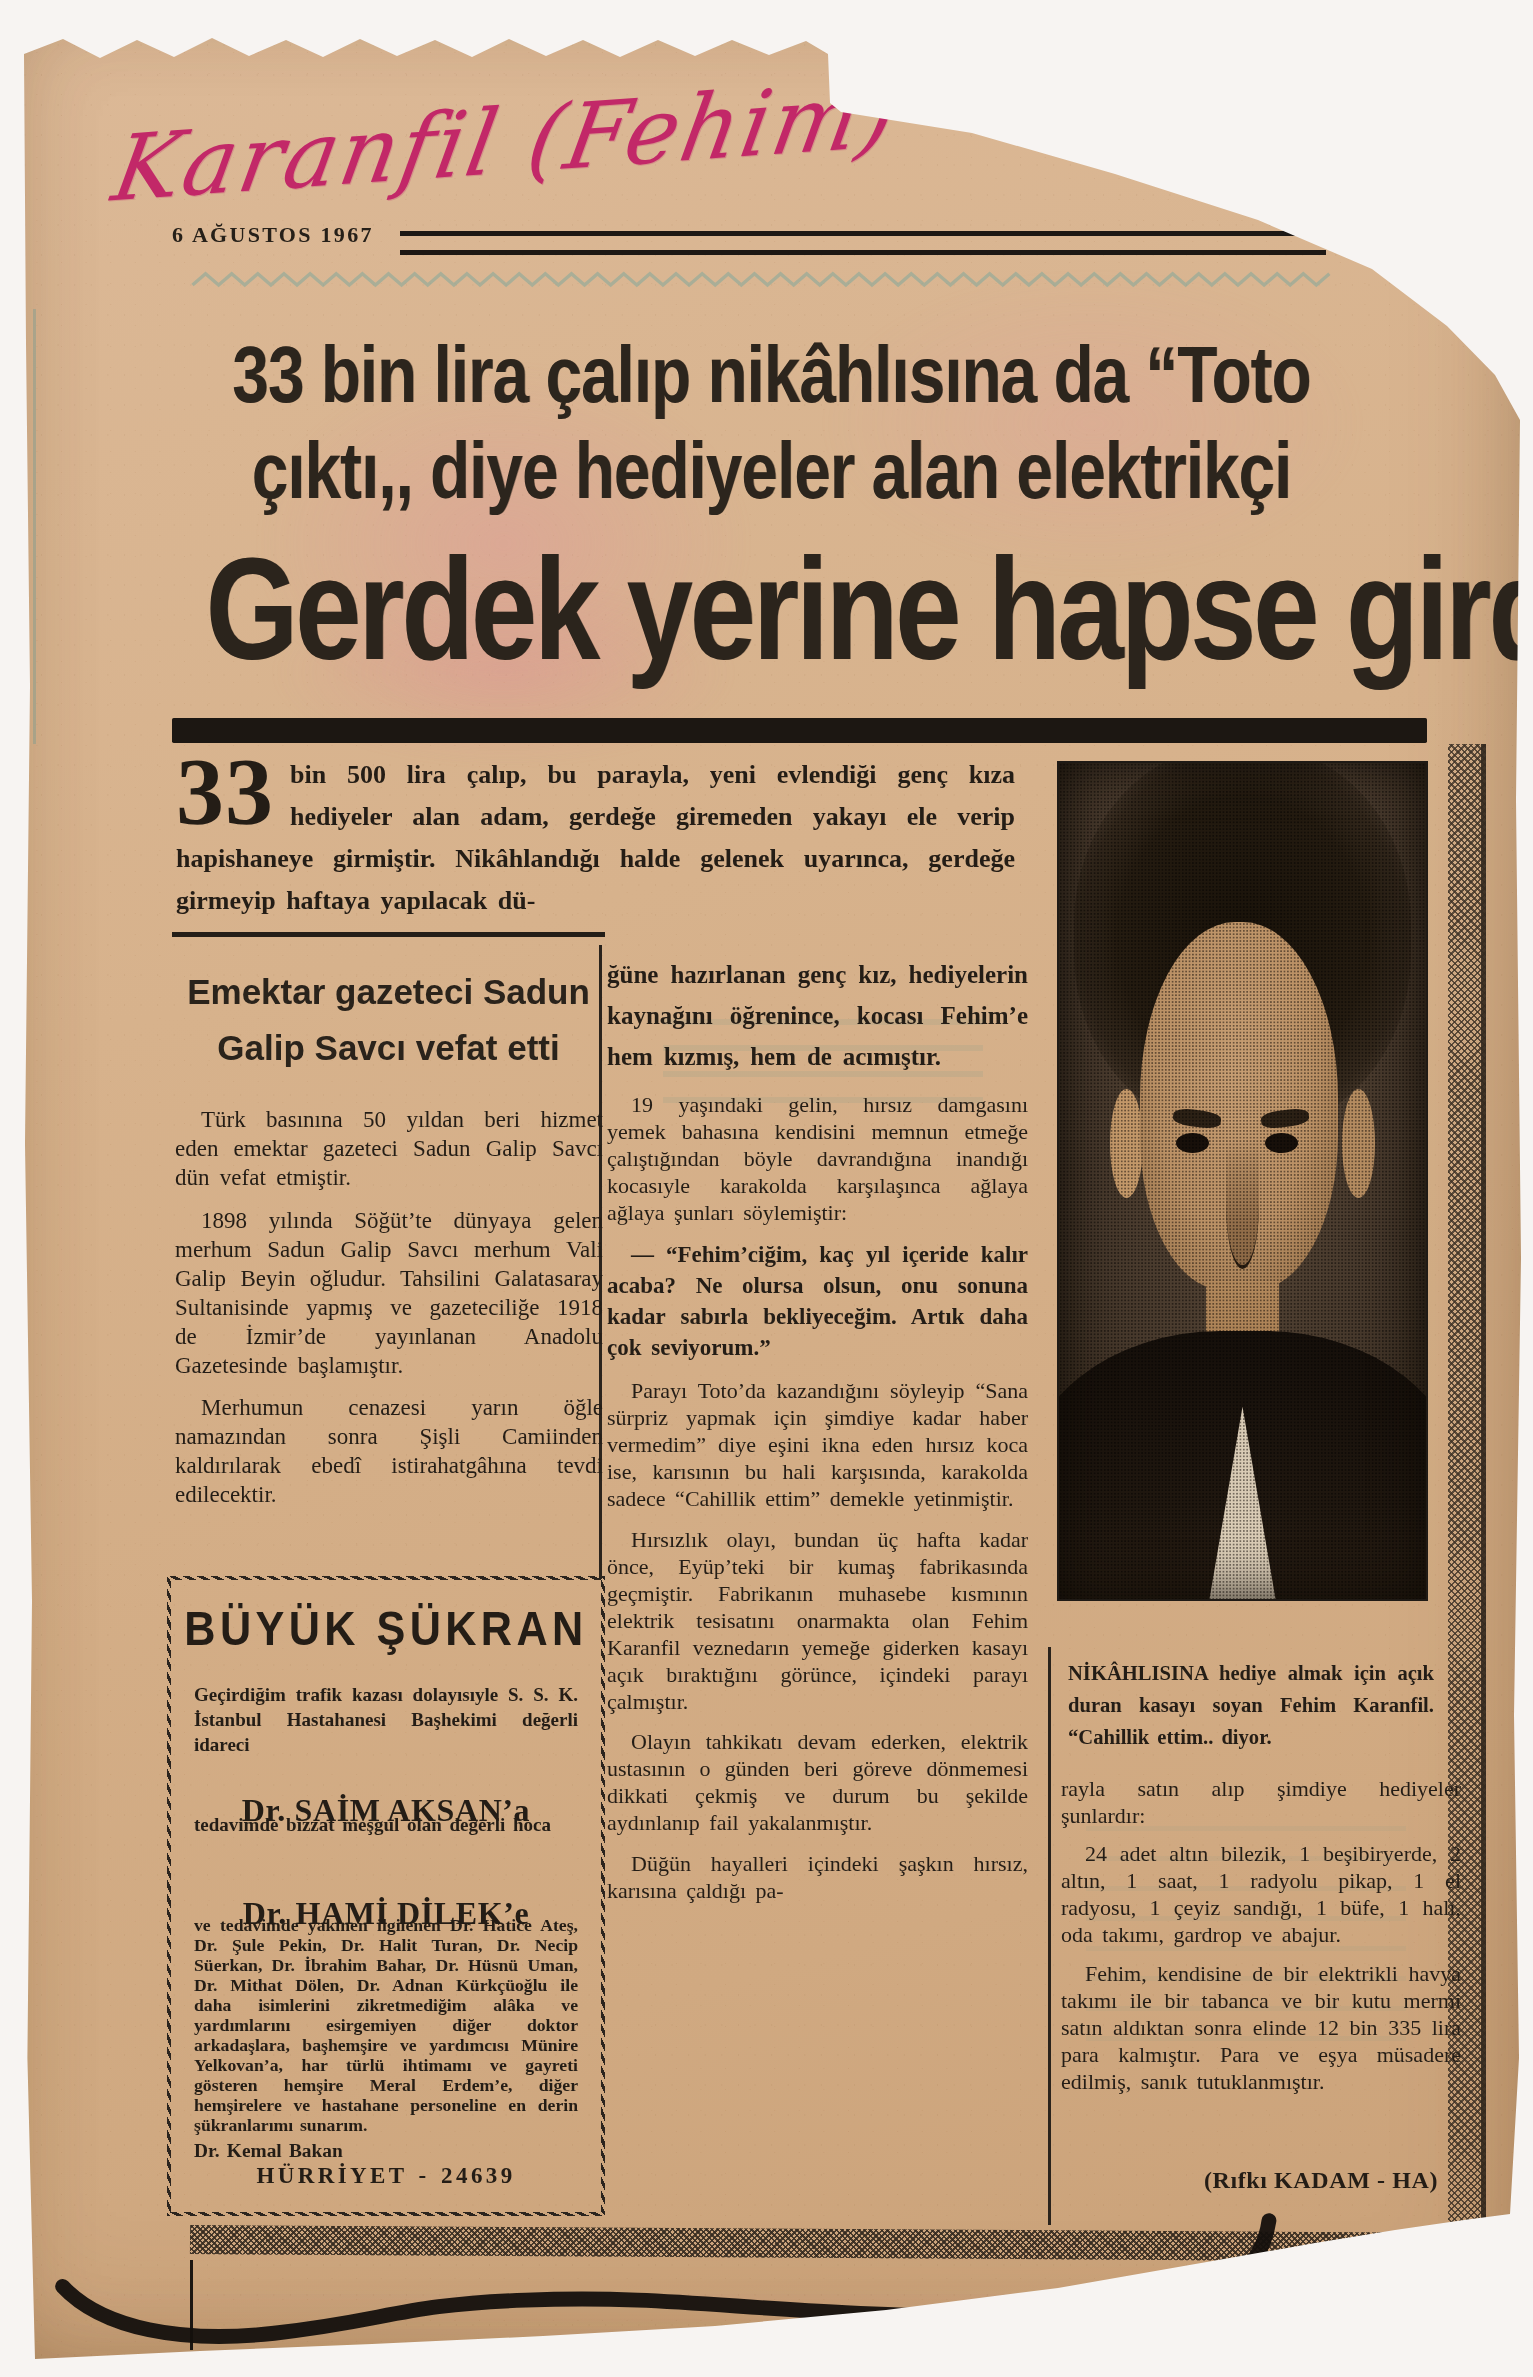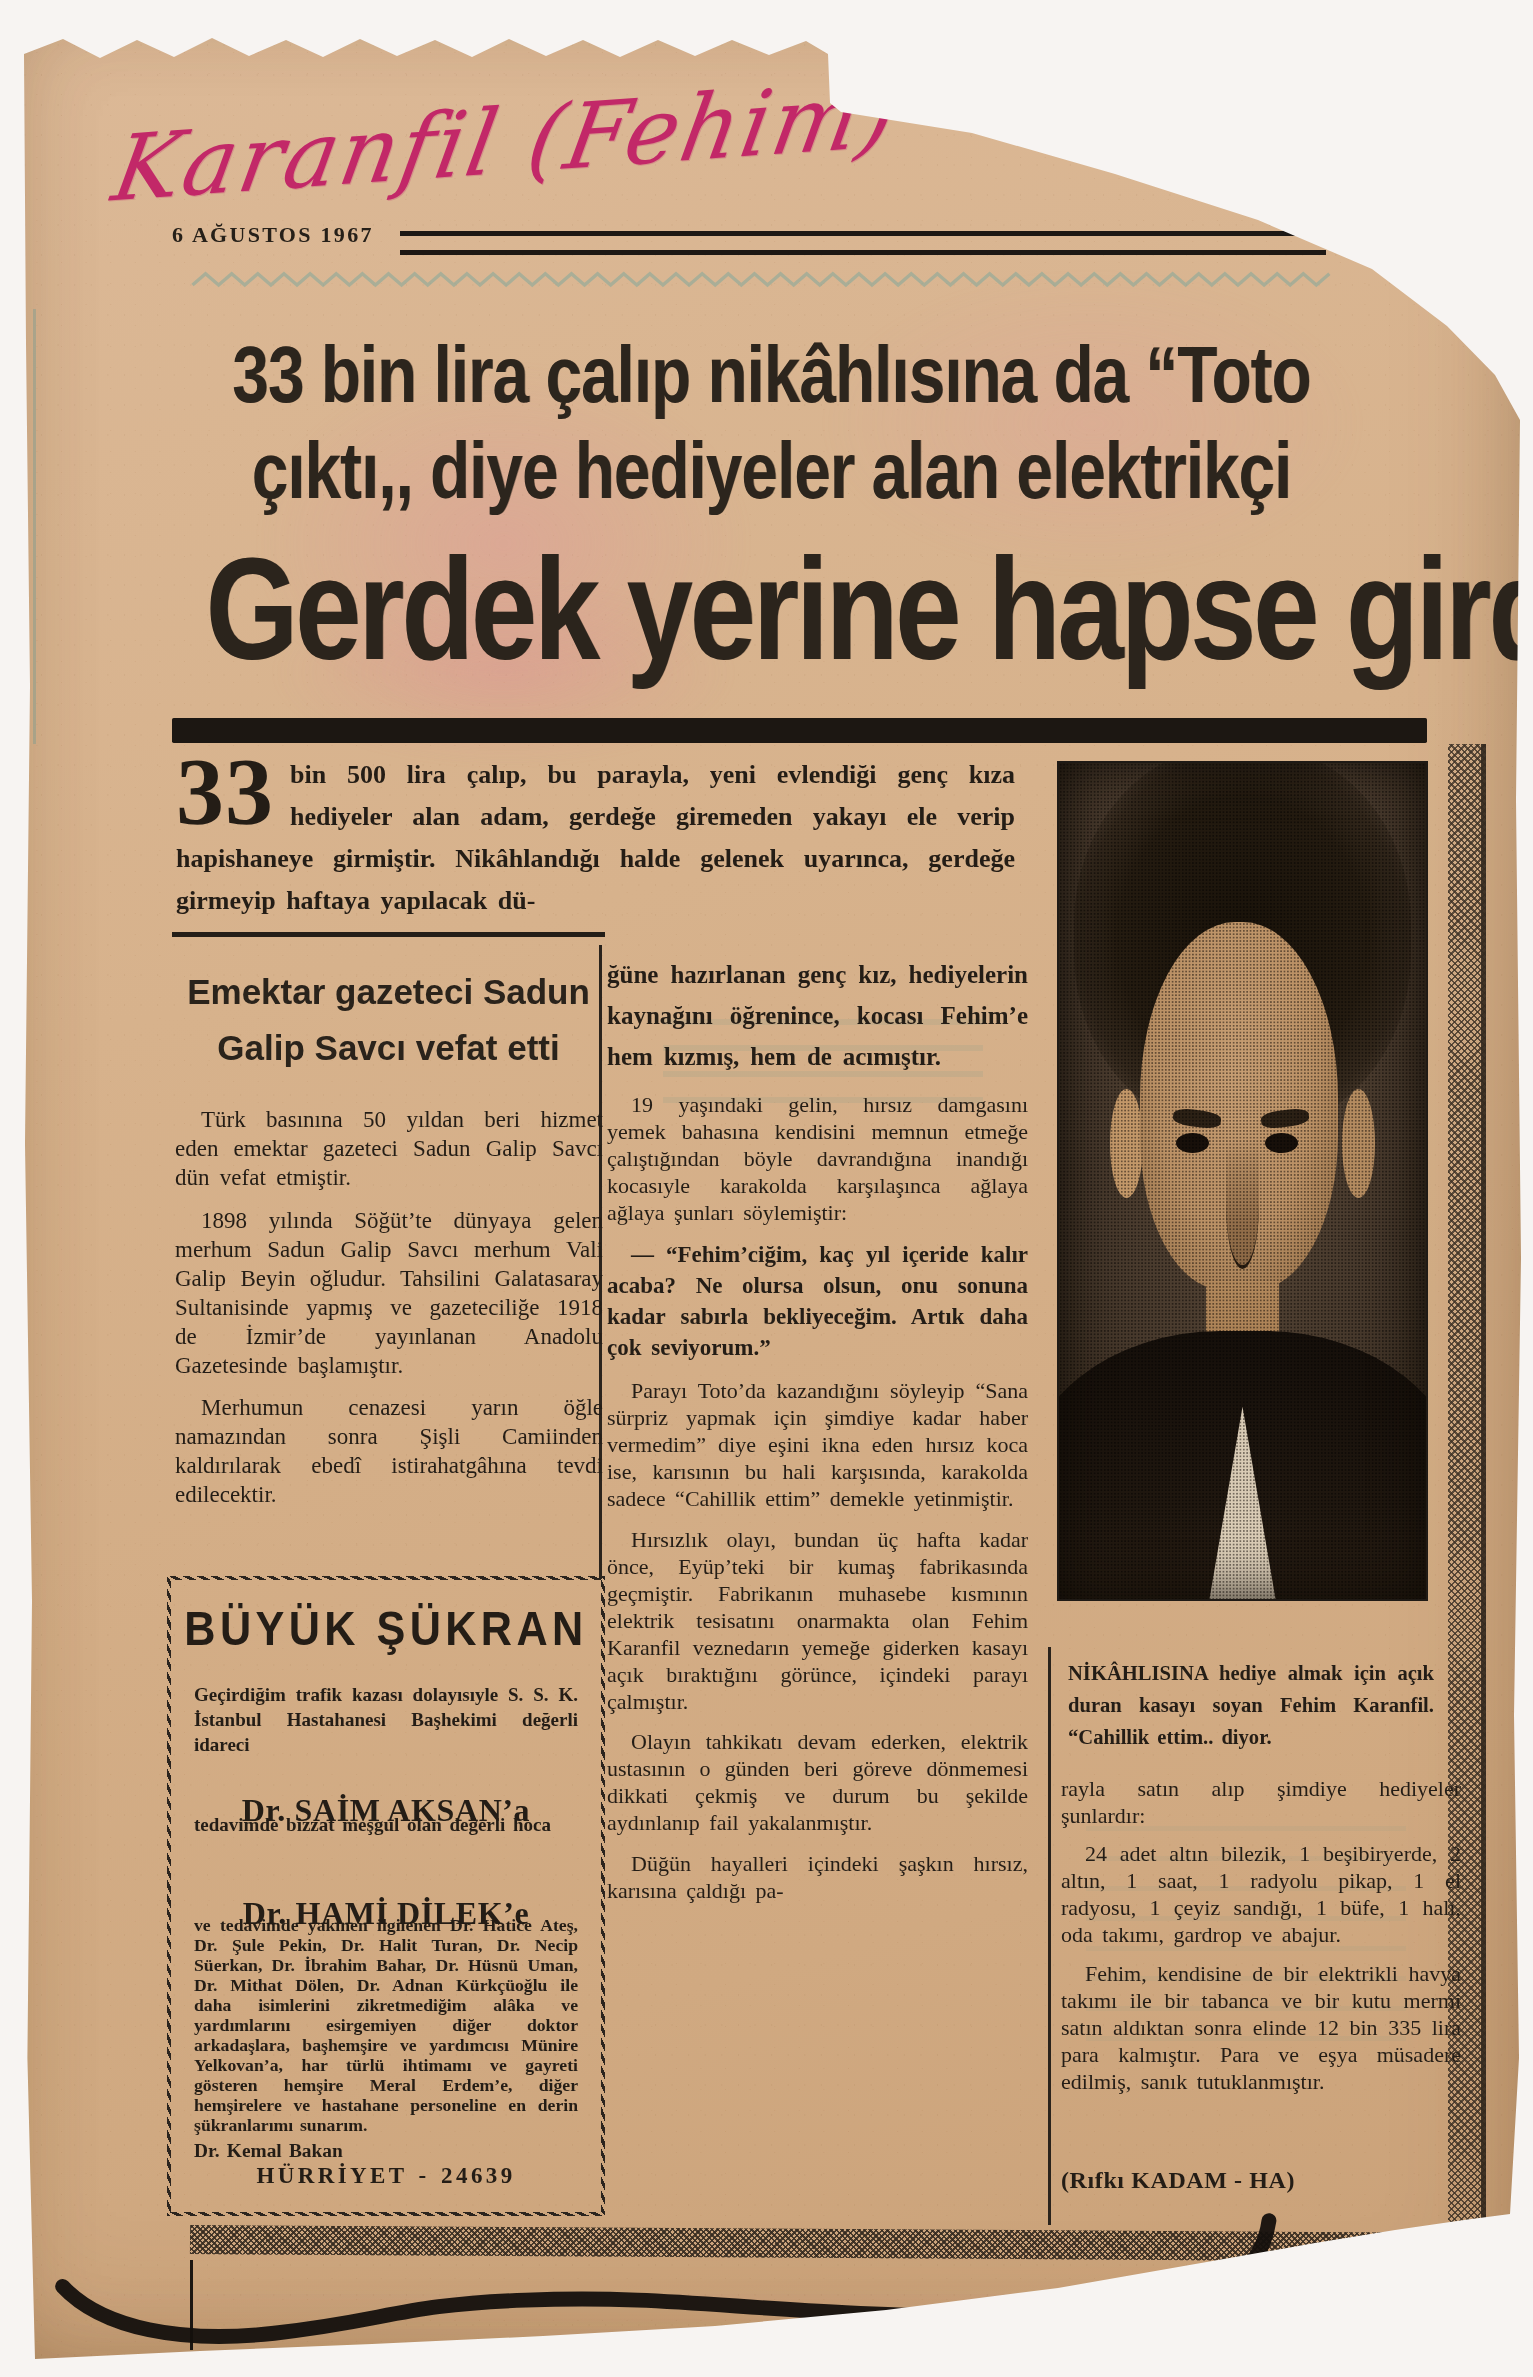--- a/index.html
+++ b/index.html
@@ -100,21 +100,21 @@
     clip-path:polygon(50% 0,100% 100%,0 100%);}
   .ph-dots{inset:0;background-image:radial-gradient(rgba(18,12,7,.5) 0.7px,transparent 1.1px);
     background-size:3.4px 3.4px;mix-blend-mode:multiply;}
   .ph-vig{inset:0;box-shadow:inset 0 0 51px rgba(12,8,4,.85);}
   
   .caption{left:1068px;top:1657px;width:366px;font-weight:bold;font-size:20.6px;line-height:32px;
     text-align:justify;word-spacing:2.9px;}
   .rightcol{left:1061px;top:1775px;width:400px;}
   .rightcol p{margin:0 0 11.4px 0;font-size:22px;line-height:27px;text-align:justify;text-indent:24px;word-spacing:4px;}
   .rightcol p.cont{text-indent:0;}
-  .byline{left:1061px;top:2167px;width:377px;font-weight:bold;font-size:24px;letter-spacing:0.6px;padding-right:11.4px;}
+  .byline{left:1061px;top:2167px;width:377px;text-align:right;font-weight:bold;font-size:24px;letter-spacing:0.6px;padding-right:11.4px;}
   
   .hatch-v{left:1448px;top:744px;width:33px;height:1515px;opacity:.85;
     background:
      repeating-linear-gradient(45deg,rgba(40,32,24,.8) 0 1.7px,transparent 1.7px 4.6px),
      repeating-linear-gradient(-45deg,rgba(40,32,24,.8) 0 1.7px,transparent 1.7px 4.6px);
     border-right:5.7px solid rgba(28,22,16,.92);}
   .hatch-h{left:190px;top:2229px;width:1293px;height:29px;opacity:.9;transform:rotate(.35deg);
     background:
      repeating-linear-gradient(45deg,rgba(35,28,21,.85) 0 1.7px,transparent 1.7px 4px),
      repeating-linear-gradient(-45deg,rgba(35,28,21,.85) 0 1.7px,transparent 1.7px 4px);}

